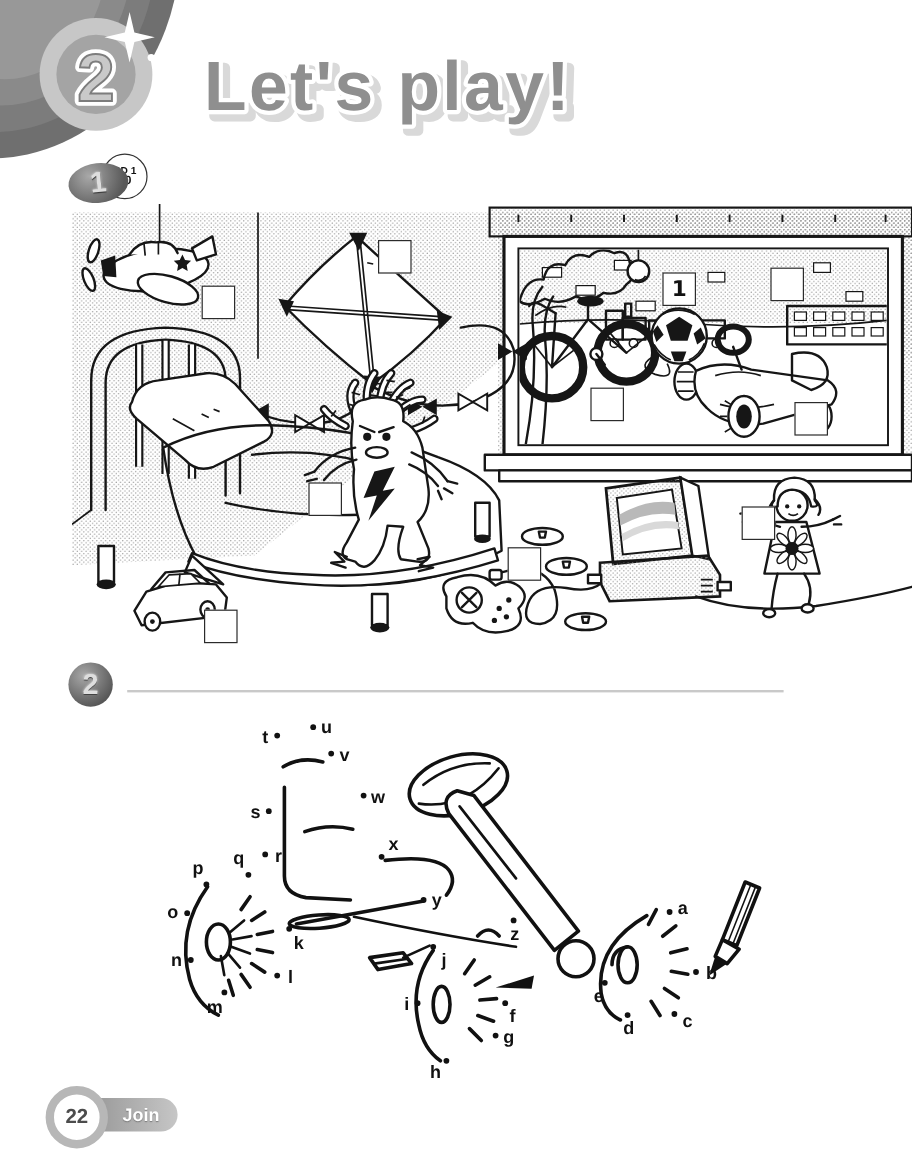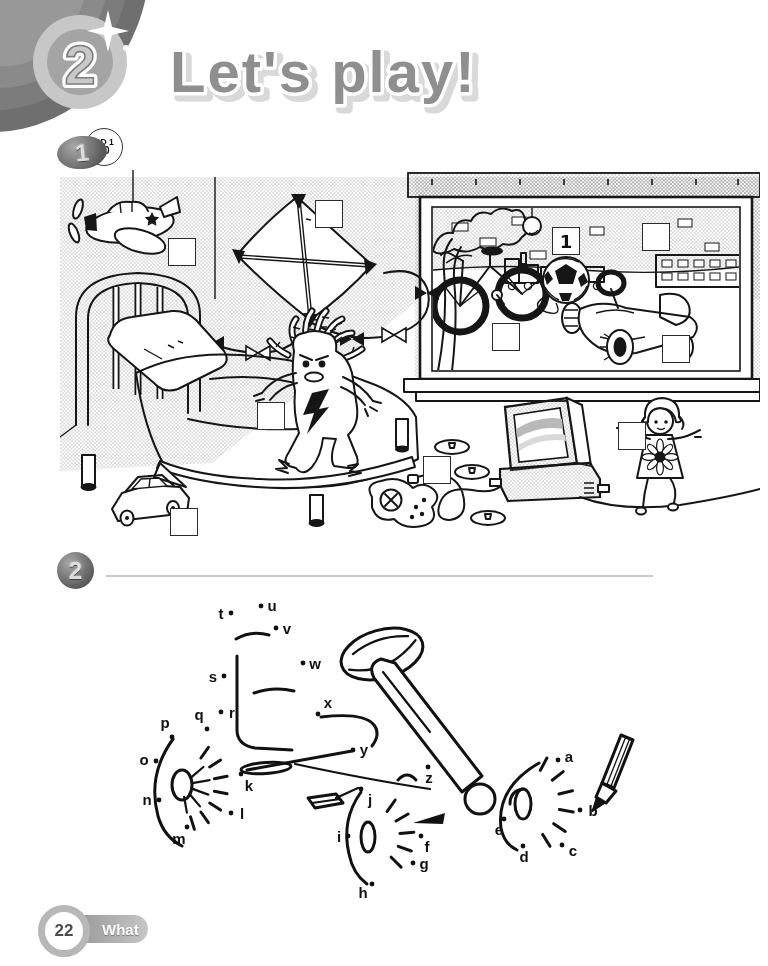--- a/index.html
+++ b/index.html
@@ -573,19 +573,19 @@
           <circle cx="223" cy="158" r="2.4" fill="#111"></circle>
           <text x="234" y="163" class="dletter" text-anchor="middle">y</text>
           <circle cx="298" cy="175" r="2.4" fill="#111"></circle>
           <text x="299" y="191" class="dletter" text-anchor="middle">z</text>
         </g>
     </svg>
   </div>
 
   
   <div class="footer-pill">
-    <span>What</span>
+    <span>Join</span>
   </div>
   <div class="footer-circ">
     <span>22</span>
   </div>
 
 </div>
 
 </body></html>

